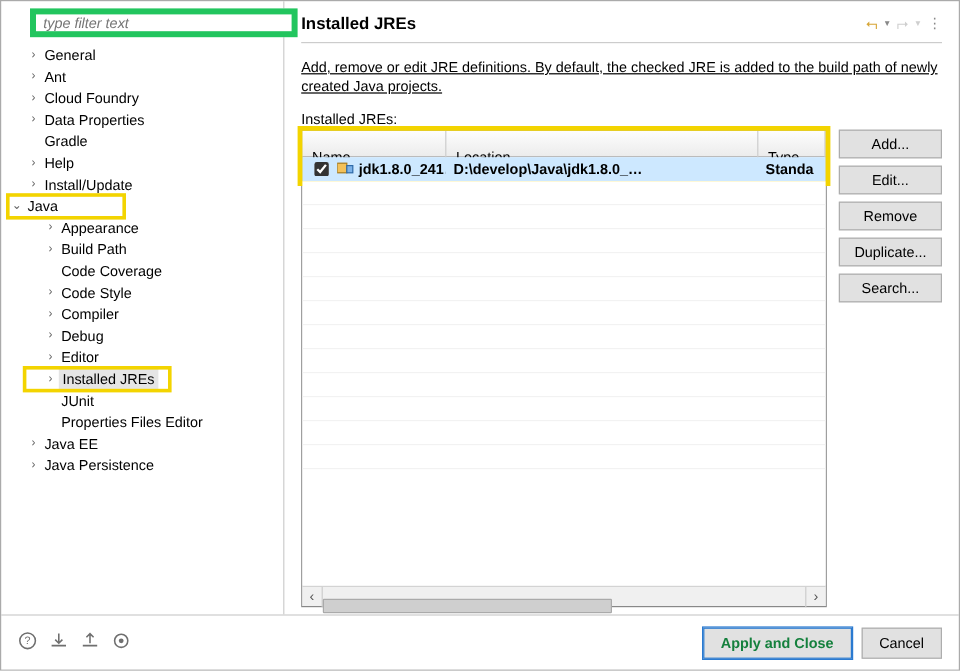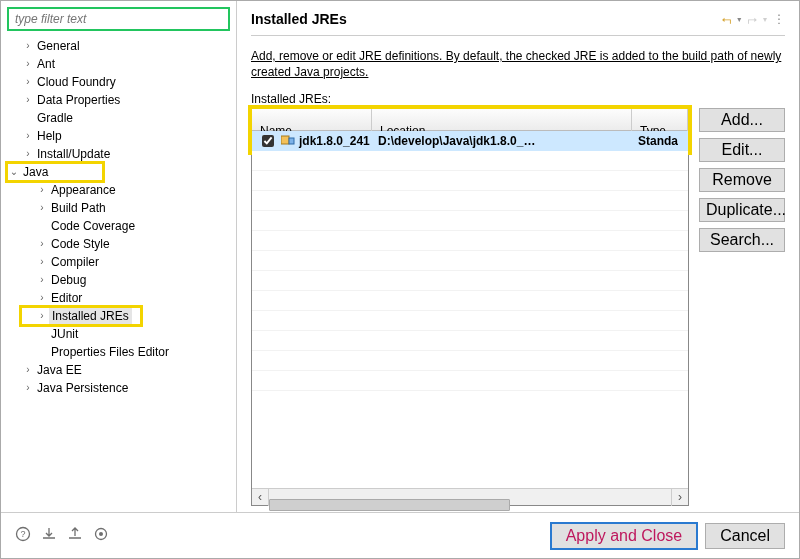--- a/index.html
+++ b/index.html
@@ -50,25 +50,26 @@
     width: 236px;
     border-right: 1px solid #ccc;
     display: flex;
     flex-direction: column;
     padding: 6px 0 0 0;
   }
   .filter-wrap { padding: 0 6px 4px 6px; }
   .filter {
     width: 100%;
     height: 24px;
-    border: 2px solid #22c55e;
+    border: 5px solid #22c55e;
     padding: 2px 6px;
     font-size: 12px;
     font-style: italic;
     color: #888;
+    margin-left: 18px;
   }
   .tree {
     flex: 1;
     overflow: auto;
     padding: 2px 0 6px 6px;
     line-height: 18px;
   }
   .tree-item {
     display: flex;
     align-items: center;
@@ -182,38 +183,38 @@
   .side-buttons {
     width: 86px;
     display: flex;
     flex-direction: column;
     gap: 6px;
   }
   .btn {
     height: 24px;
     background: #e1e1e1;
     border: 1px solid #adadad;
-    font-size: 16px;
+    font-size: 12px;
     cursor: default;
     padding: 0 6px;
     white-space: nowrap;
   }
   
   .footer {
     border-top: 1px solid #ccc;
     height: 46px;
     display: flex;
     align-items: center;
     padding: 0 14px;
     gap: 8px;
   }
   .footer .left-icons { display:flex; gap:10px; color:#6f6f6f; }
   .footer .spacer { flex:1; }
   .footer .btn { height: 26px; padding: 0 14px; }
-  .footer .btn.primary { border-color:#2a7ad0; color:#be185d; background:#e1e1e1; outline:1px solid #2a7ad0; }
+  .footer .btn.primary { border-color:#2a7ad0; color:#15803d; background:#e1e1e1; outline:1px solid #2a7ad0;font-weight:bold; }
 </style>
 </head>
 <body>
 
 <div class="window">
 
 
   <div class="body">
 
     <div class="sidebar">

